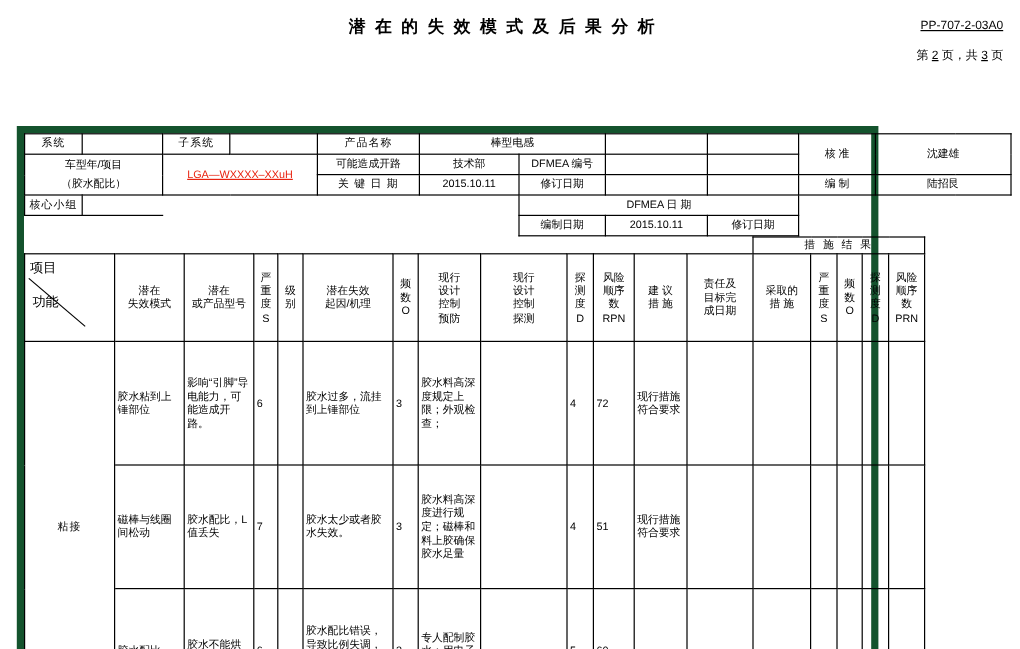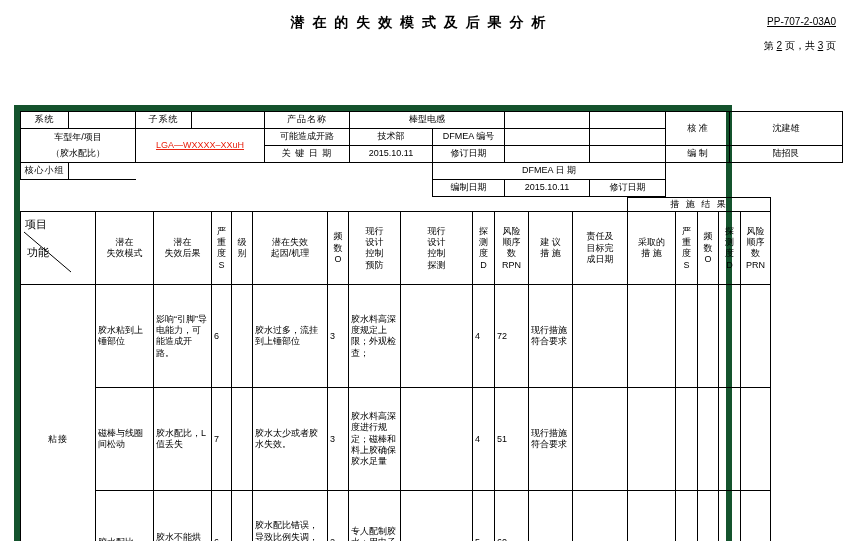--- a/index.html
+++ b/index.html
@@ -287,21 +287,21 @@
             <span class="t1" style="font-size:11px">项目</span>
             <span class="t2" style="font-size:11px">功能</span>
           </div>
         </td>
         <td class="colhead">
           <div>潜在</div>
           <div>失效模式</div>
         </td>
         <td class="colhead">
           <div>潜在</div>
-          <div>失效后果</div>
+          <div>或产品型号</div>
         </td>
         <td class="vert">
           <span>严</span>
           <span>重</span>
           <span>度</span>
           <span>S</span>
         </td>
         <td class="vert">
           <span>级</span>
           <span>别</span>

